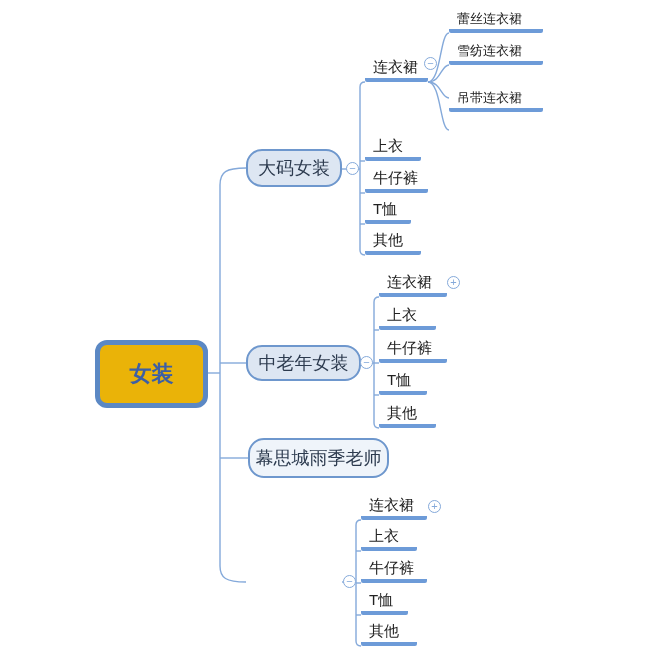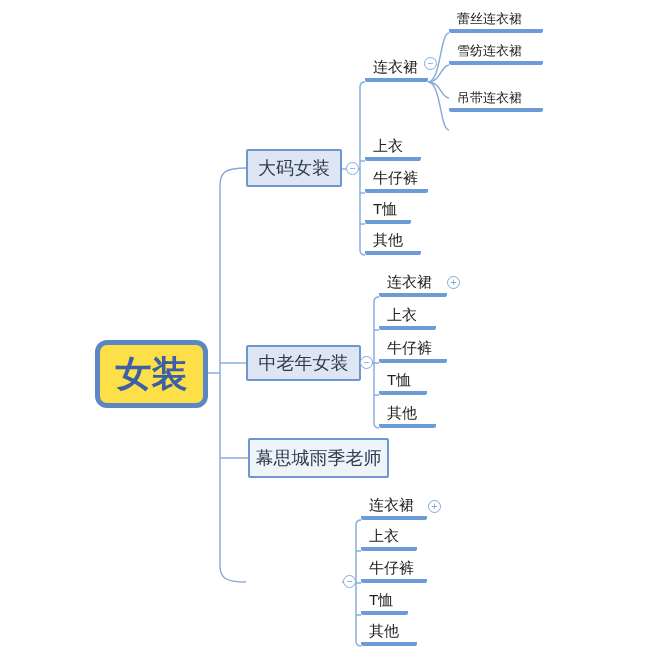--- a/index.html
+++ b/index.html
@@ -5,26 +5,26 @@
   html,body{margin:0;padding:0;background:#ffffff;}
   #canvas{
     position:relative;width:662px;height:662px;background:#ffffff;overflow:hidden;
     font-family:"Liberation Sans", sans-serif;
   }
   #wires{position:absolute;left:0;top:0;z-index:0;}
   .wire{stroke:#84a9da;stroke-width:1.4;fill:none;}
   .box{
     position:absolute;box-sizing:border-box;z-index:1;
     display:flex;align-items:center;justify-content:center;
-    border:2px solid #6e97cd;border-radius:2px;background:#dde6f2;
+    border:2px solid #6e97cd;border-radius:16px;background:#dde6f2;
     color:#2c3a4e;font-size:18px;white-space:nowrap;
   }
   .box.root{
-    border:5px solid #5b88c4;border-radius:12px;background:#fde047;
-    color:#3c5fa5;font-size:36px;font-weight:bold;
+    border:5px solid #5b88c4;border-radius:12px;background:#eab308;
+    color:#3c5fa5;font-size:22px;font-weight:bold;
   }
   .box.plain{background:#eff4fa;}
   .ln{
     position:absolute;box-sizing:border-box;z-index:1;
     height:25px;line-height:20px;padding-left:8px;
     border-bottom:4px solid #6d9bd8;border-radius:0 0 2px 2px;
     color:#222222;font-size:15px;white-space:nowrap;
   }
   .ln.sm{height:24px;line-height:19px;font-size:13px;}
   .tg{

